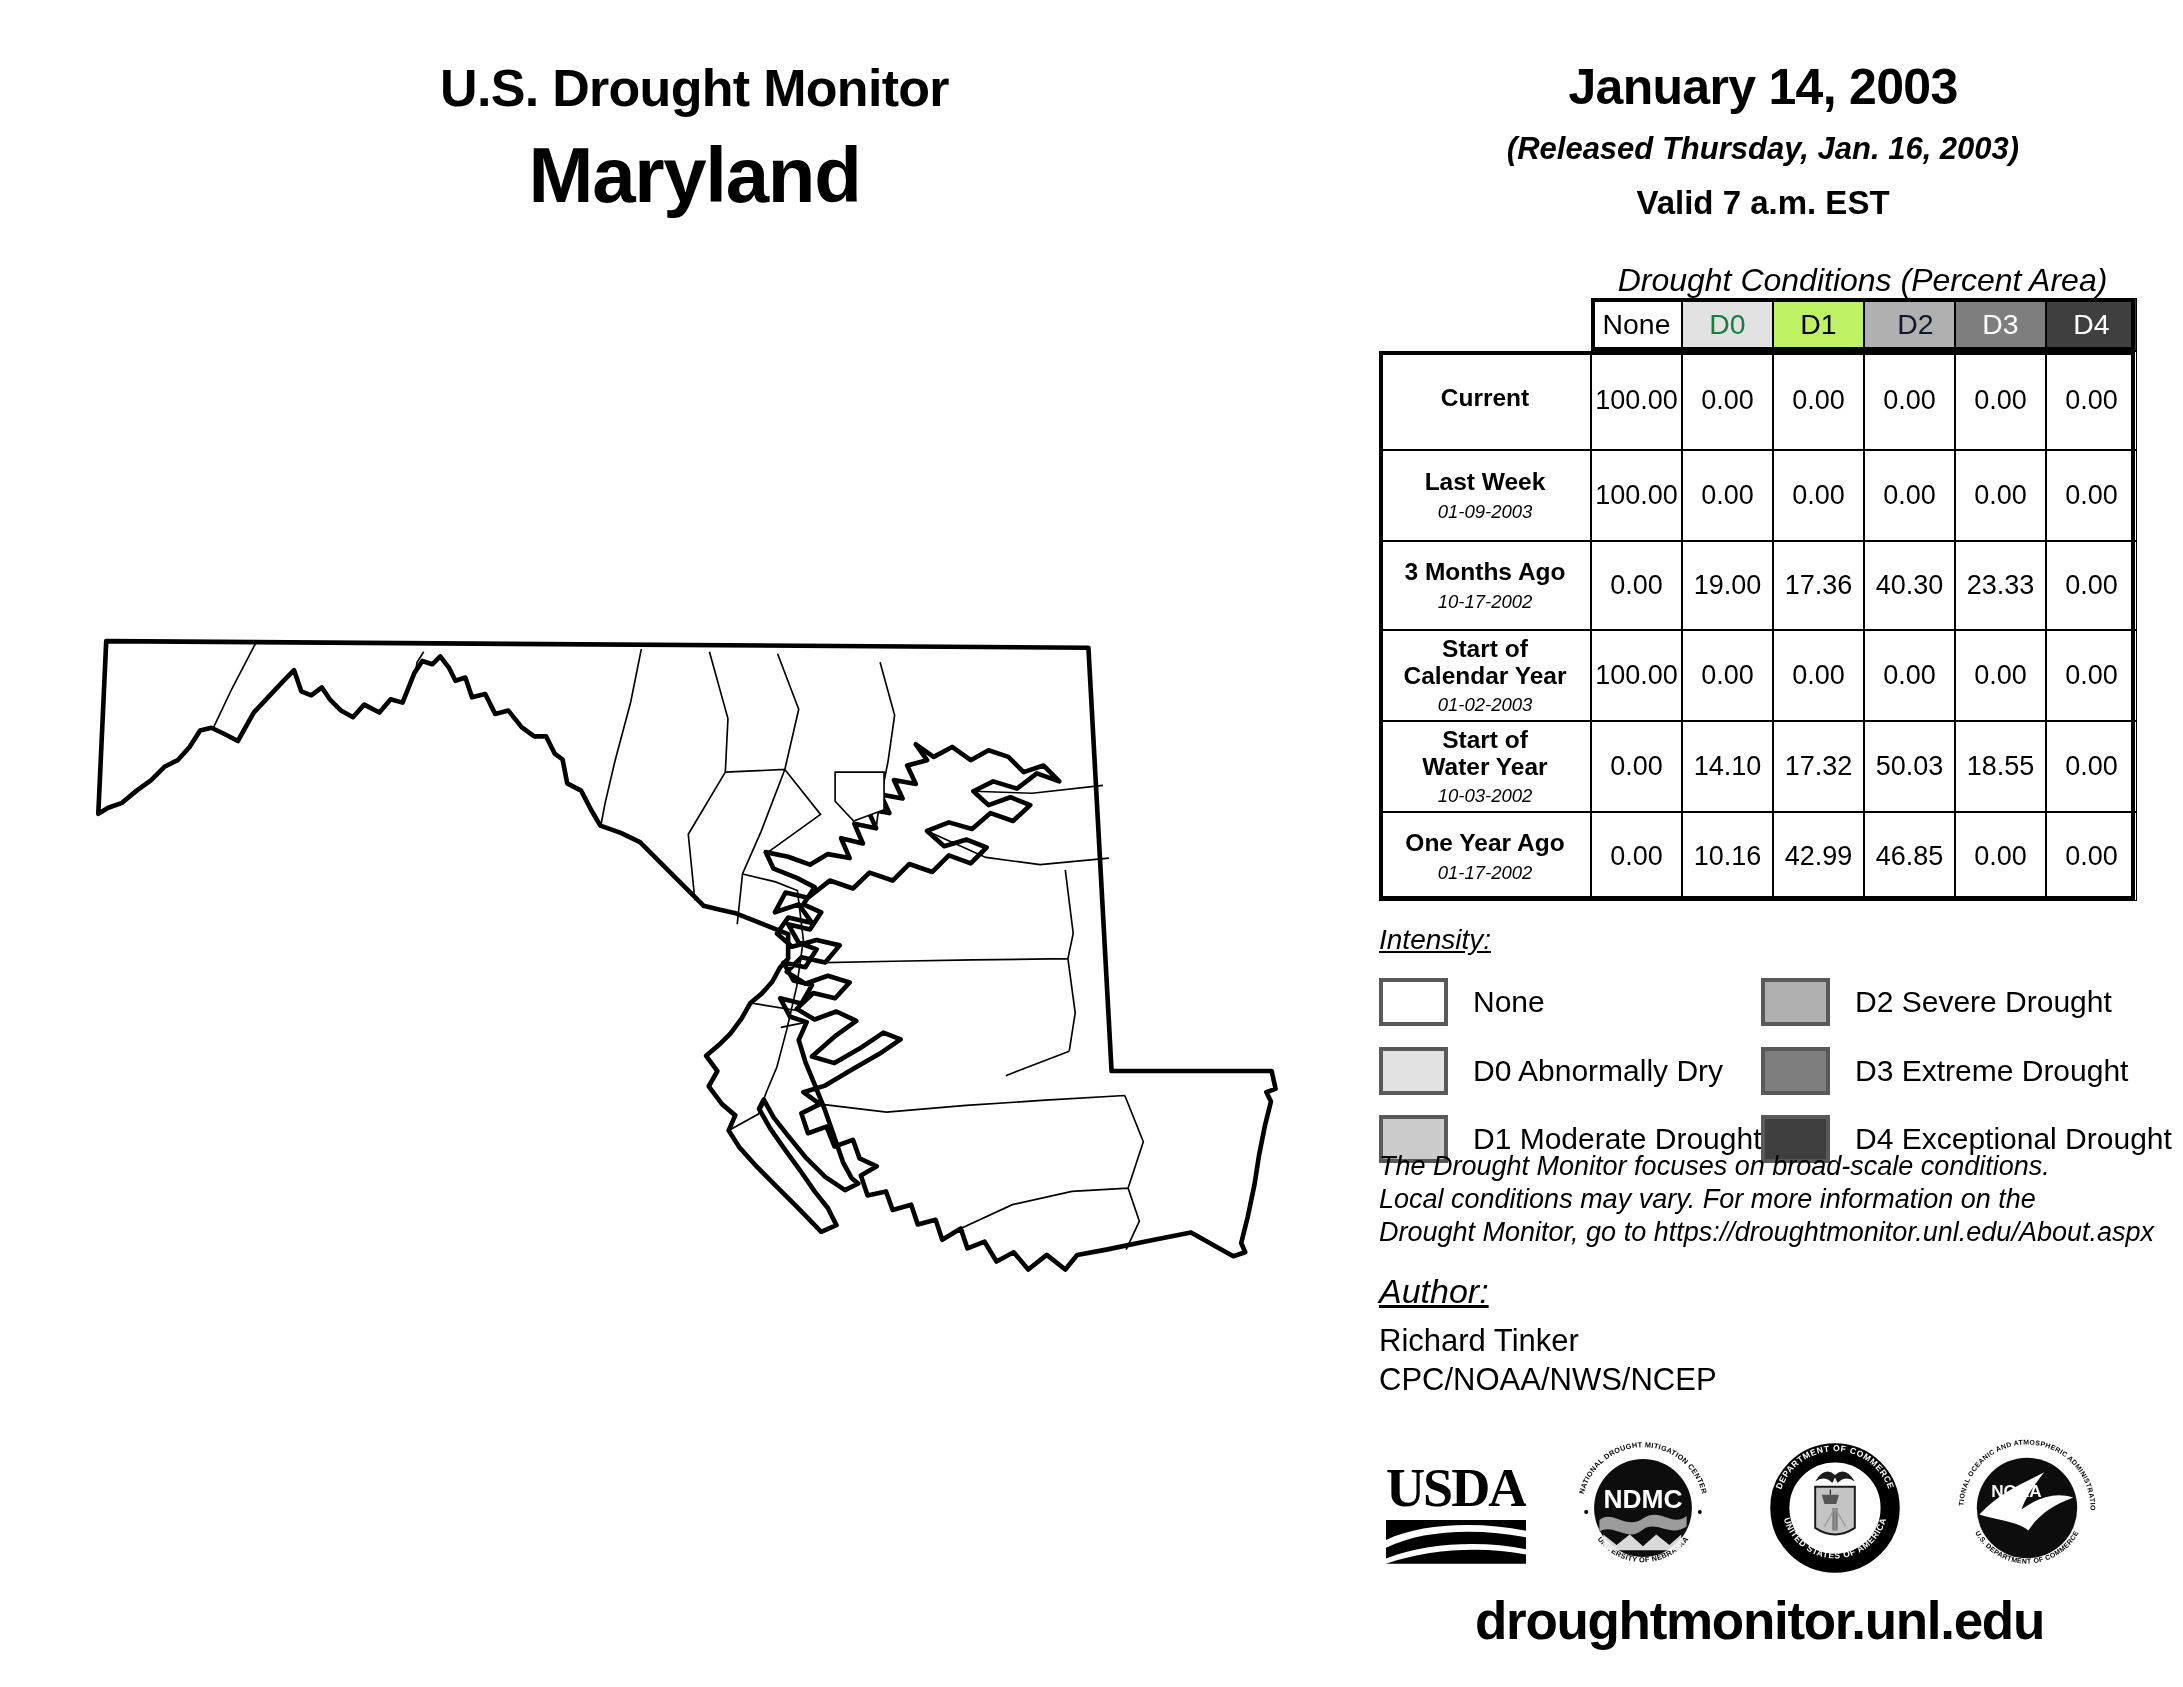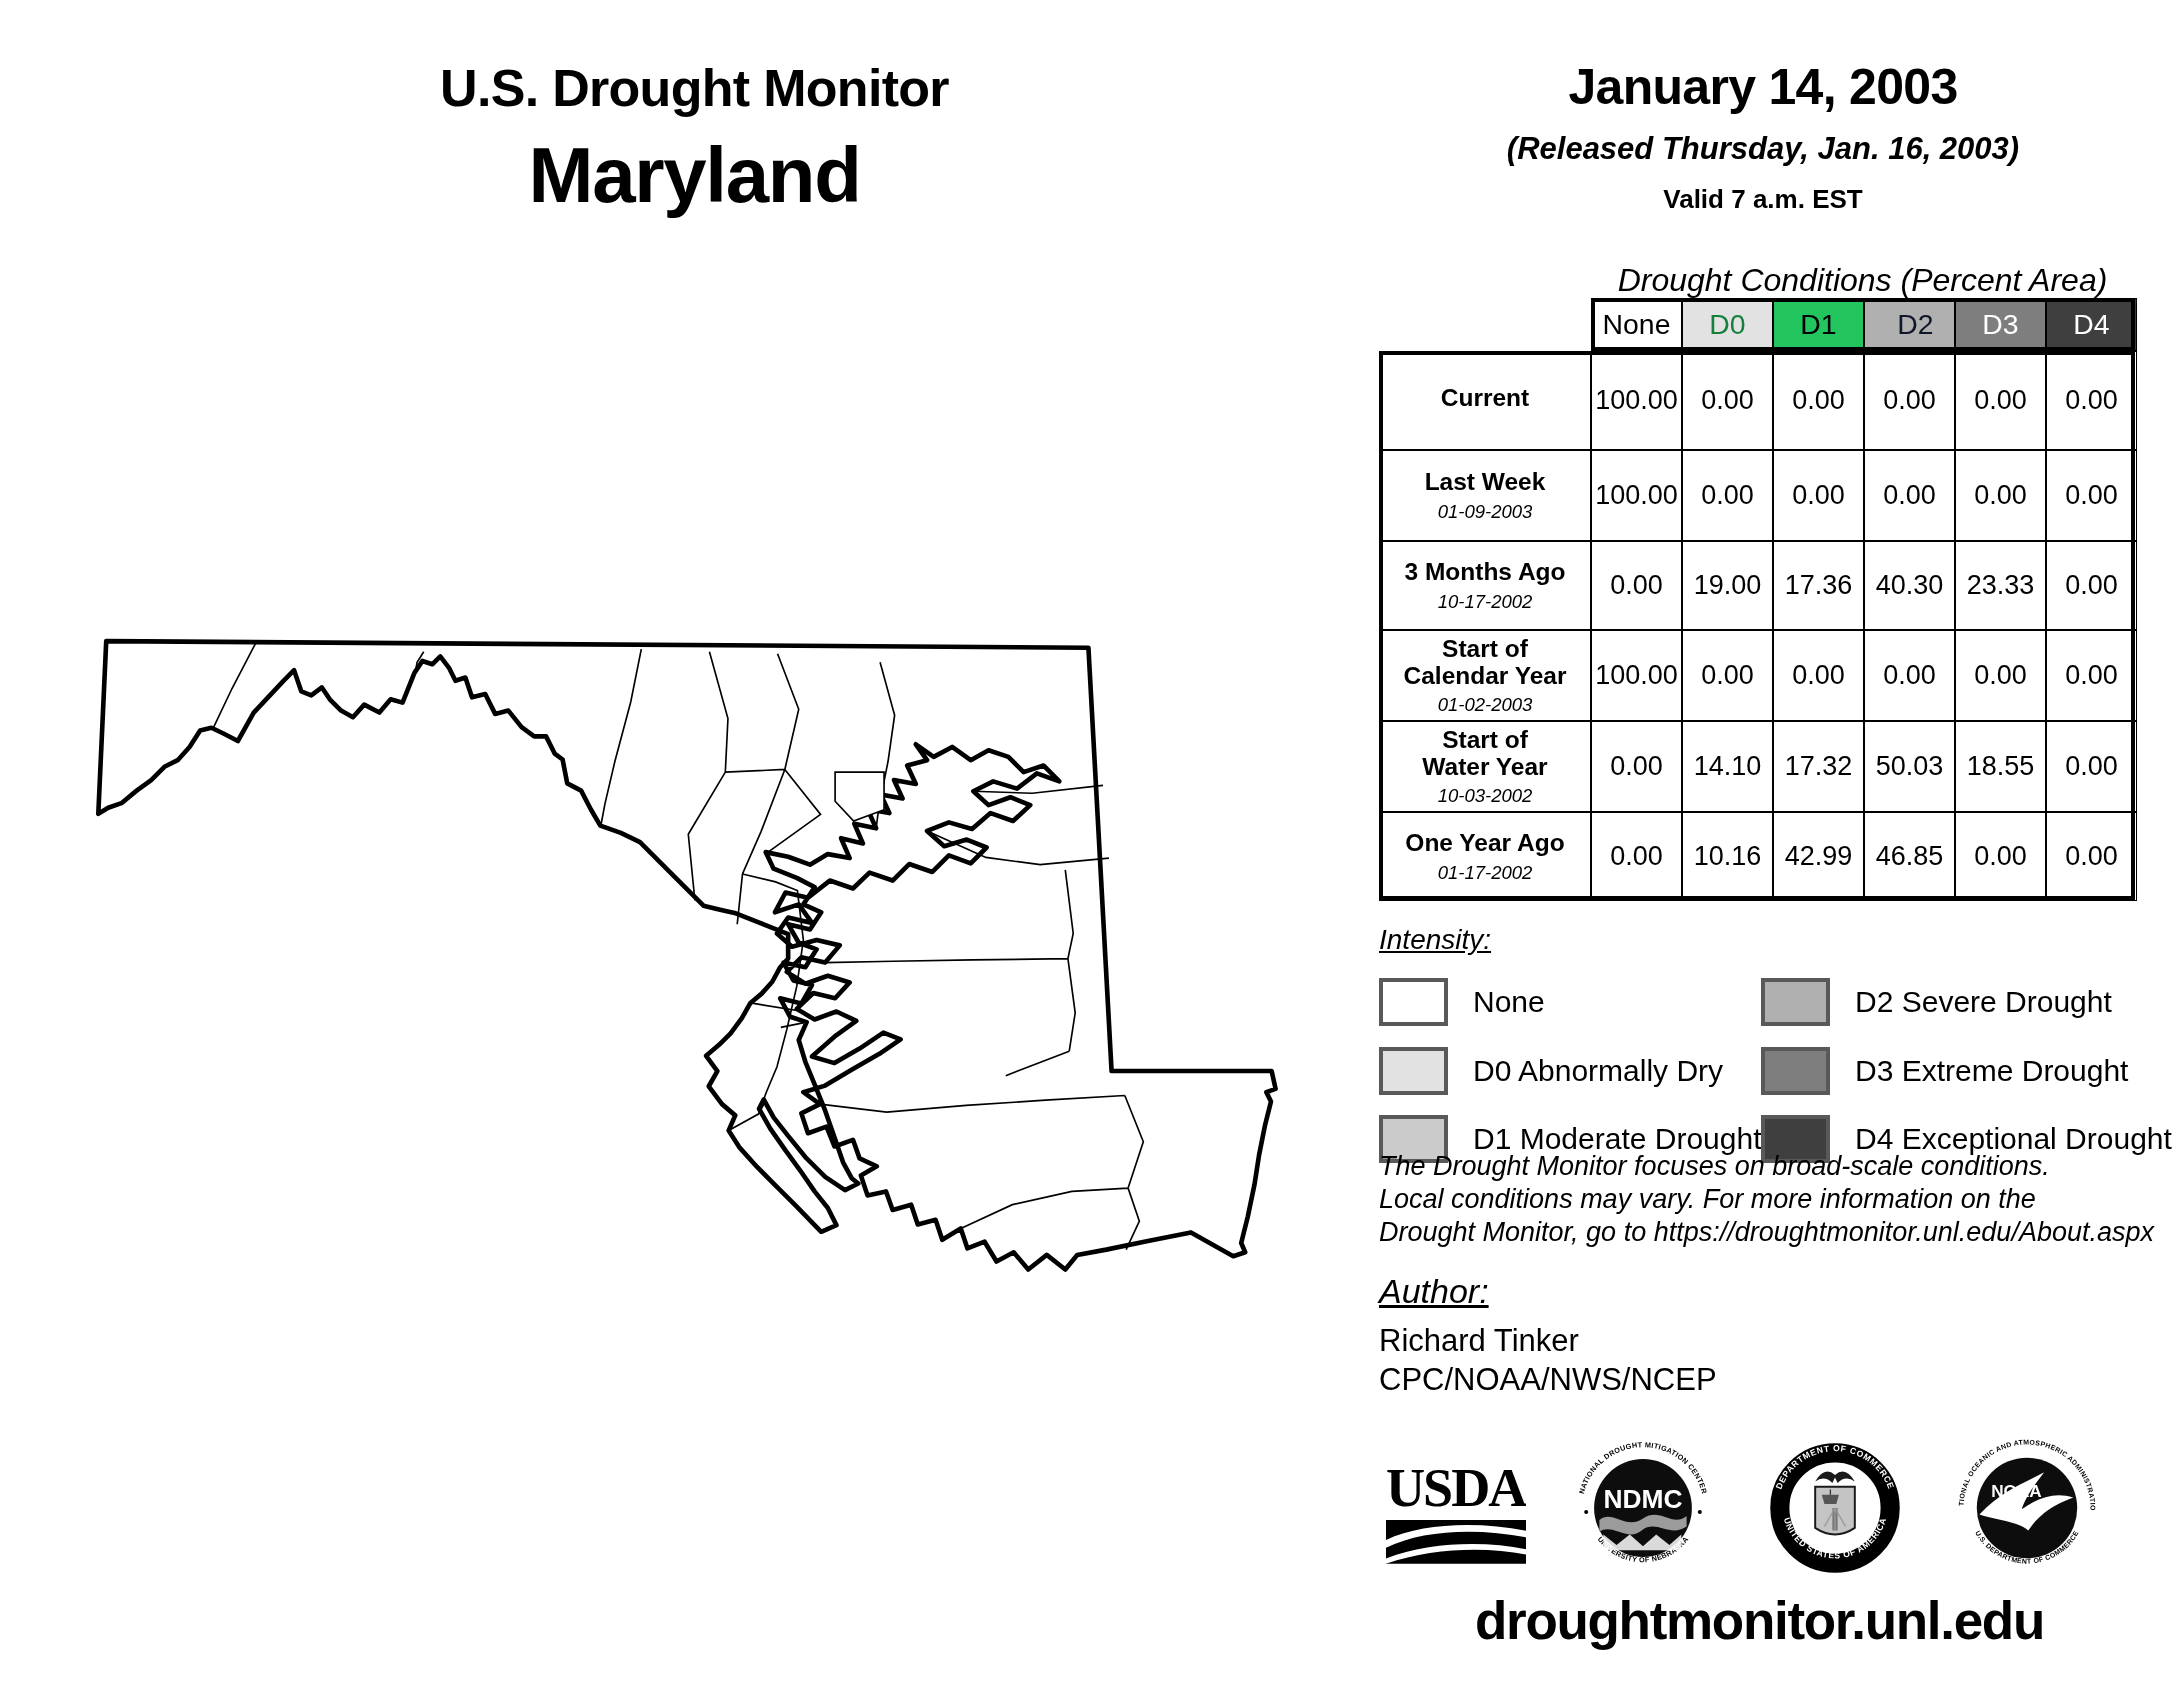--- a/index.html
+++ b/index.html
@@ -8,21 +8,21 @@
 
   
   .lt-wrap{left:165px;top:58px;width:1059px;text-align:center;}
   .lt-title{font-size:52px;font-weight:700;letter-spacing:-0.7px;}
   .lt-state{font-size:78px;font-weight:700;margin-top:12px;letter-spacing:-1.3px;}
 
   
   .rh-wrap{left:1389px;top:58px;width:748px;text-align:center;}
   .rh-date{font-size:50px;font-weight:700;letter-spacing:-0.7px;}
   .rh-released{font-size:31px;font-weight:700;font-style:italic;margin-top:14.6px;}
-  .rh-valid{font-size:26px;font-weight:700;margin-top:17px;}
+  .rh-valid{font-size:33px;font-weight:700;margin-top:17px;}
 
   
   .tbl-title{left:1591px;top:262px;width:543px;text-align:center;font-size:32px;font-style:italic;}
   .tbl{left:1379px;top:298px;width:756px;height:602px;display:grid;
        grid-template-columns:212px repeat(6,91px);
        grid-template-rows:53px 99px 91px 89px 91px 91px 89px;}
   .tbl .c{border:1.3px solid #000;display:flex;align-items:center;justify-content:center;box-sizing:border-box;background:#fff;}
   .tbl .phantom{border:none;background:transparent;}
   .tbl .hcell{font-size:28.4px;}
   .tbl .vcell{font-size:27px;}
@@ -128,21 +128,21 @@
   <path fill="#ffffff" stroke="#000000" stroke-width="2.5" d="M 1262,1166 L 1336,1166 1336,1223 1290,1240 1262,1210 Z"></path>
 </svg>
 </div>
 
 <div class="abs tbl-title">Drought Conditions (Percent Area)</div>
 
 <div class="abs tbl">
   <div class="c phantom"></div>
   <div class="c hcell" style="background-color: rgb(255, 255, 255); color: rgb(0, 0, 0);">None</div>
   <div class="c hcell" style="background-color: rgb(226, 226, 226); color: #15803d;">D0</div>
-  <div class="c hcell" style="background-color: #22c55e; color: rgb(0, 0, 0); text-align: center;">D1</div>
+  <div class="c hcell" style="background-color: #bef264; color: rgb(0, 0, 0); text-align: center;">D1</div>
   <div class="c hcell" style="background-color: rgb(176, 176, 176); color: #0f172a; padding-left: 12px;">D2</div>
   <div class="c hcell" style="background-color: rgb(126, 126, 126); color: rgb(255, 255, 255);">D3</div>
   <div class="c hcell" style="background-color: rgb(63, 63, 63); color: rgb(255, 255, 255);">D4</div>
 
   <div class="c lcell">
     <div class="lbl">Current</div>
     <div class="dte"></div>
   </div>
   <div class="c vcell">100.00</div>
   <div class="c vcell">0.00</div>

